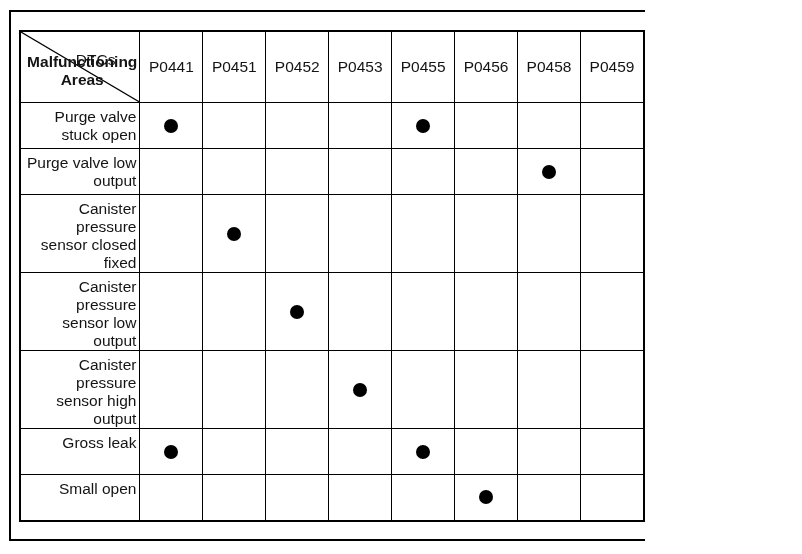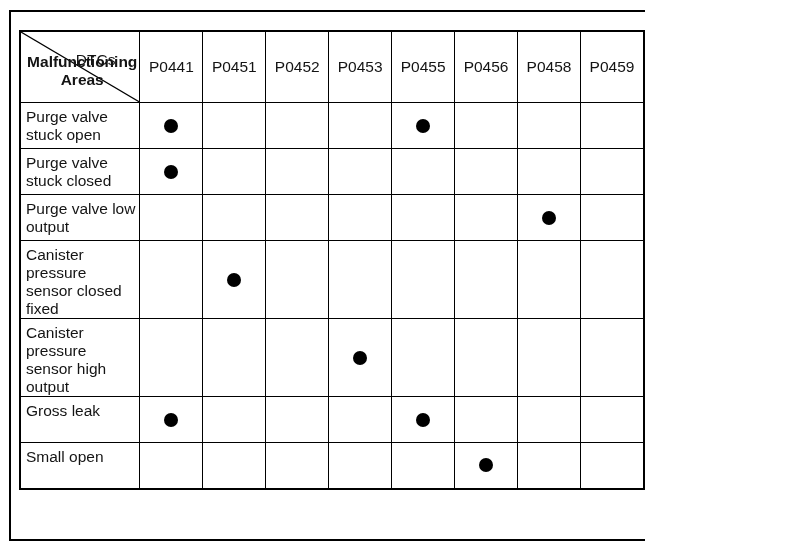--- a/index.html
+++ b/index.html
@@ -47,21 +47,21 @@
   .corner-bottom { position: absolute; bottom: 13px; left: 4px; font-weight: bold; }
   th.dtc-col {
     width: 51px;
     padding: 8px;
     font-weight: normal;
     text-align: center;
     vertical-align: middle;
   }
   tbody tr { height: 46px; }
   td.label-cell {
-    text-align: left;
+    text-align: right;
     vertical-align: top;
     padding: 5px 3px 0 5px;
   }
   td.dot-cell {
     text-align: center;
     vertical-align: middle;
     padding: 0;
   }
   .dot {
     width: 14px;
@@ -109,52 +109,52 @@
           <td class="dot-cell"></td>
           <td class="dot-cell"></td>
           <td class="dot-cell">
             <div class="dot" style="background: rgb(0, 0, 0);"></div>
           </td>
           <td class="dot-cell"></td>
           <td class="dot-cell"></td>
           <td class="dot-cell"></td>
         </tr>
         <tr>
-          <td class="label-cell">Purge valve stuck closed</td>
-          <td class="dot-cell">
-            <div class="dot" style="background: rgb(0, 0, 0);"></div>
-          </td>
-          <td class="dot-cell"></td>
-          <td class="dot-cell"></td>
-          <td class="dot-cell"></td>
-          <td class="dot-cell"></td>
-          <td class="dot-cell"></td>
-          <td class="dot-cell"></td>
-          <td class="dot-cell"></td>
-        </tr>
-        <tr>
           <td class="label-cell">Purge valve low output</td>
           <td class="dot-cell"></td>
           <td class="dot-cell"></td>
           <td class="dot-cell"></td>
           <td class="dot-cell"></td>
           <td class="dot-cell"></td>
           <td class="dot-cell"></td>
           <td class="dot-cell">
             <div class="dot" style="background: rgb(0, 0, 0);"></div>
           </td>
           <td class="dot-cell"></td>
         </tr>
         <tr>
           <td class="label-cell">Canister pressure sensor closed fixed</td>
           <td class="dot-cell"></td>
           <td class="dot-cell">
             <div class="dot" style="background: rgb(0, 0, 0);"></div>
           </td>
           <td class="dot-cell"></td>
+          <td class="dot-cell"></td>
+          <td class="dot-cell"></td>
+          <td class="dot-cell"></td>
+          <td class="dot-cell"></td>
+          <td class="dot-cell"></td>
+        </tr>
+        <tr>
+          <td class="label-cell">Canister pressure sensor low output</td>
+          <td class="dot-cell"></td>
+          <td class="dot-cell"></td>
+          <td class="dot-cell">
+            <div class="dot" style="background: rgb(0, 0, 0);"></div>
+          </td>
           <td class="dot-cell"></td>
           <td class="dot-cell"></td>
           <td class="dot-cell"></td>
           <td class="dot-cell"></td>
           <td class="dot-cell"></td>
         </tr>
         <tr>
           <td class="label-cell">Canister pressure sensor high output</td>
           <td class="dot-cell"></td>
           <td class="dot-cell"></td>

